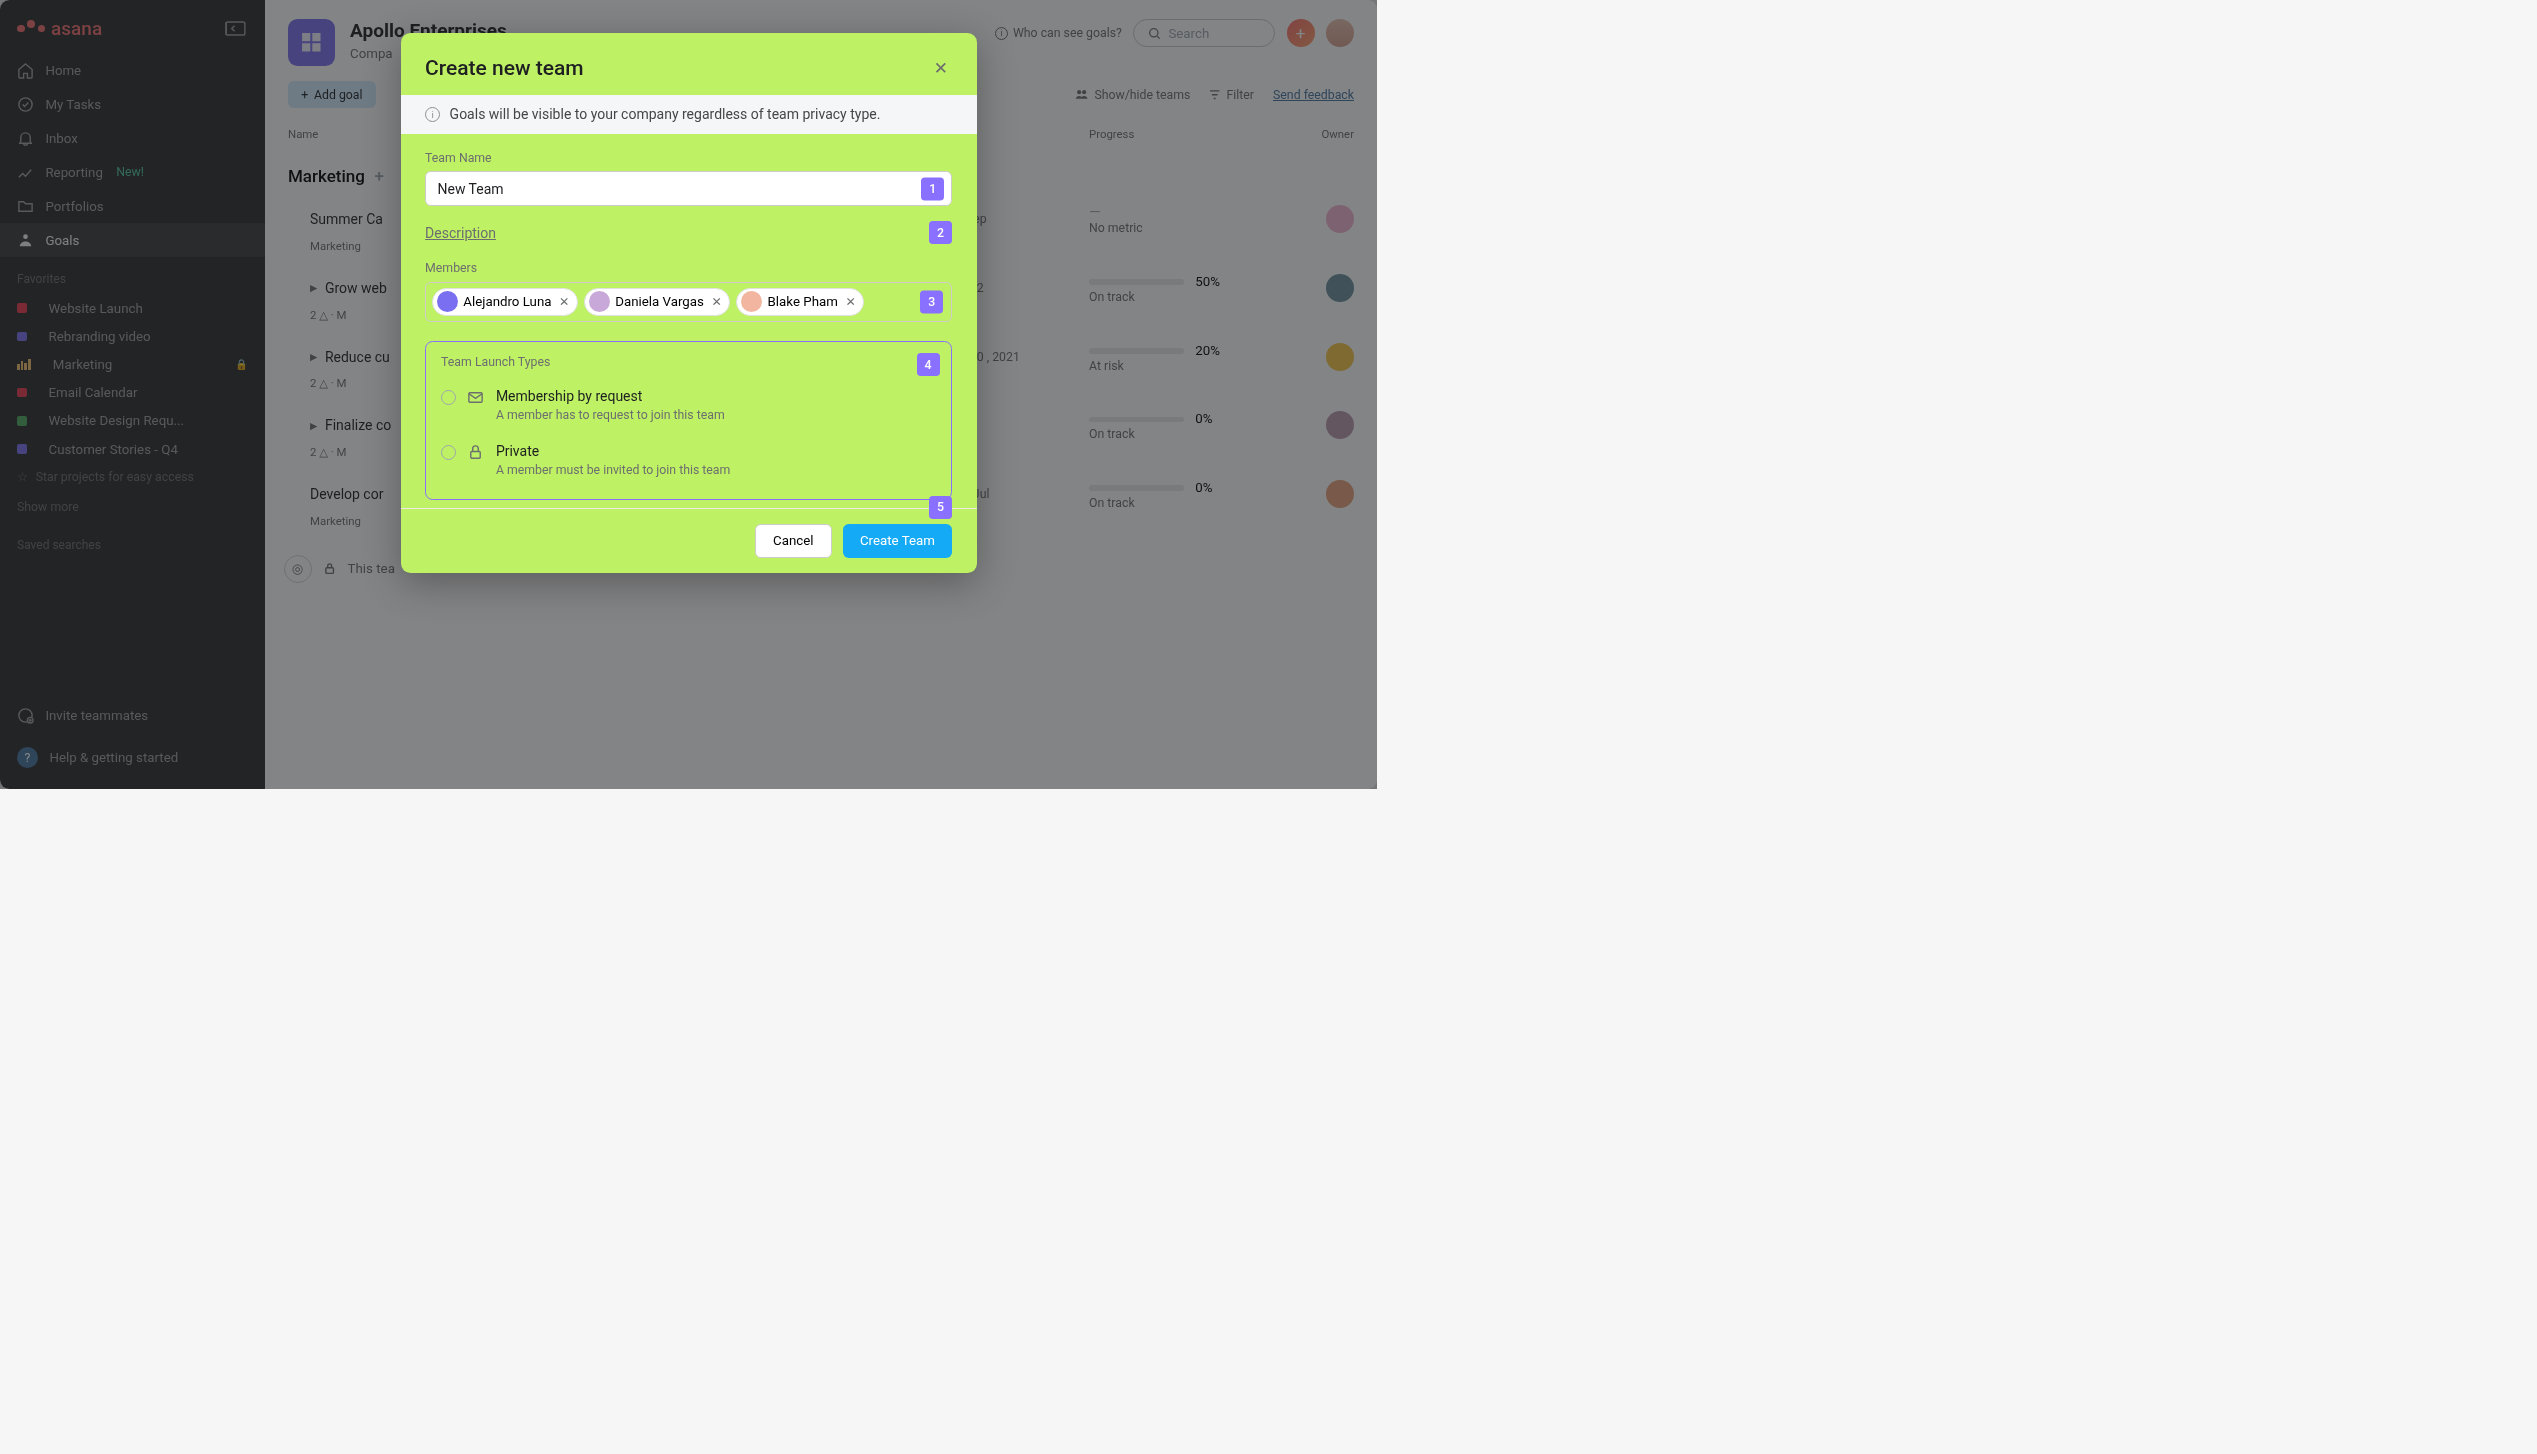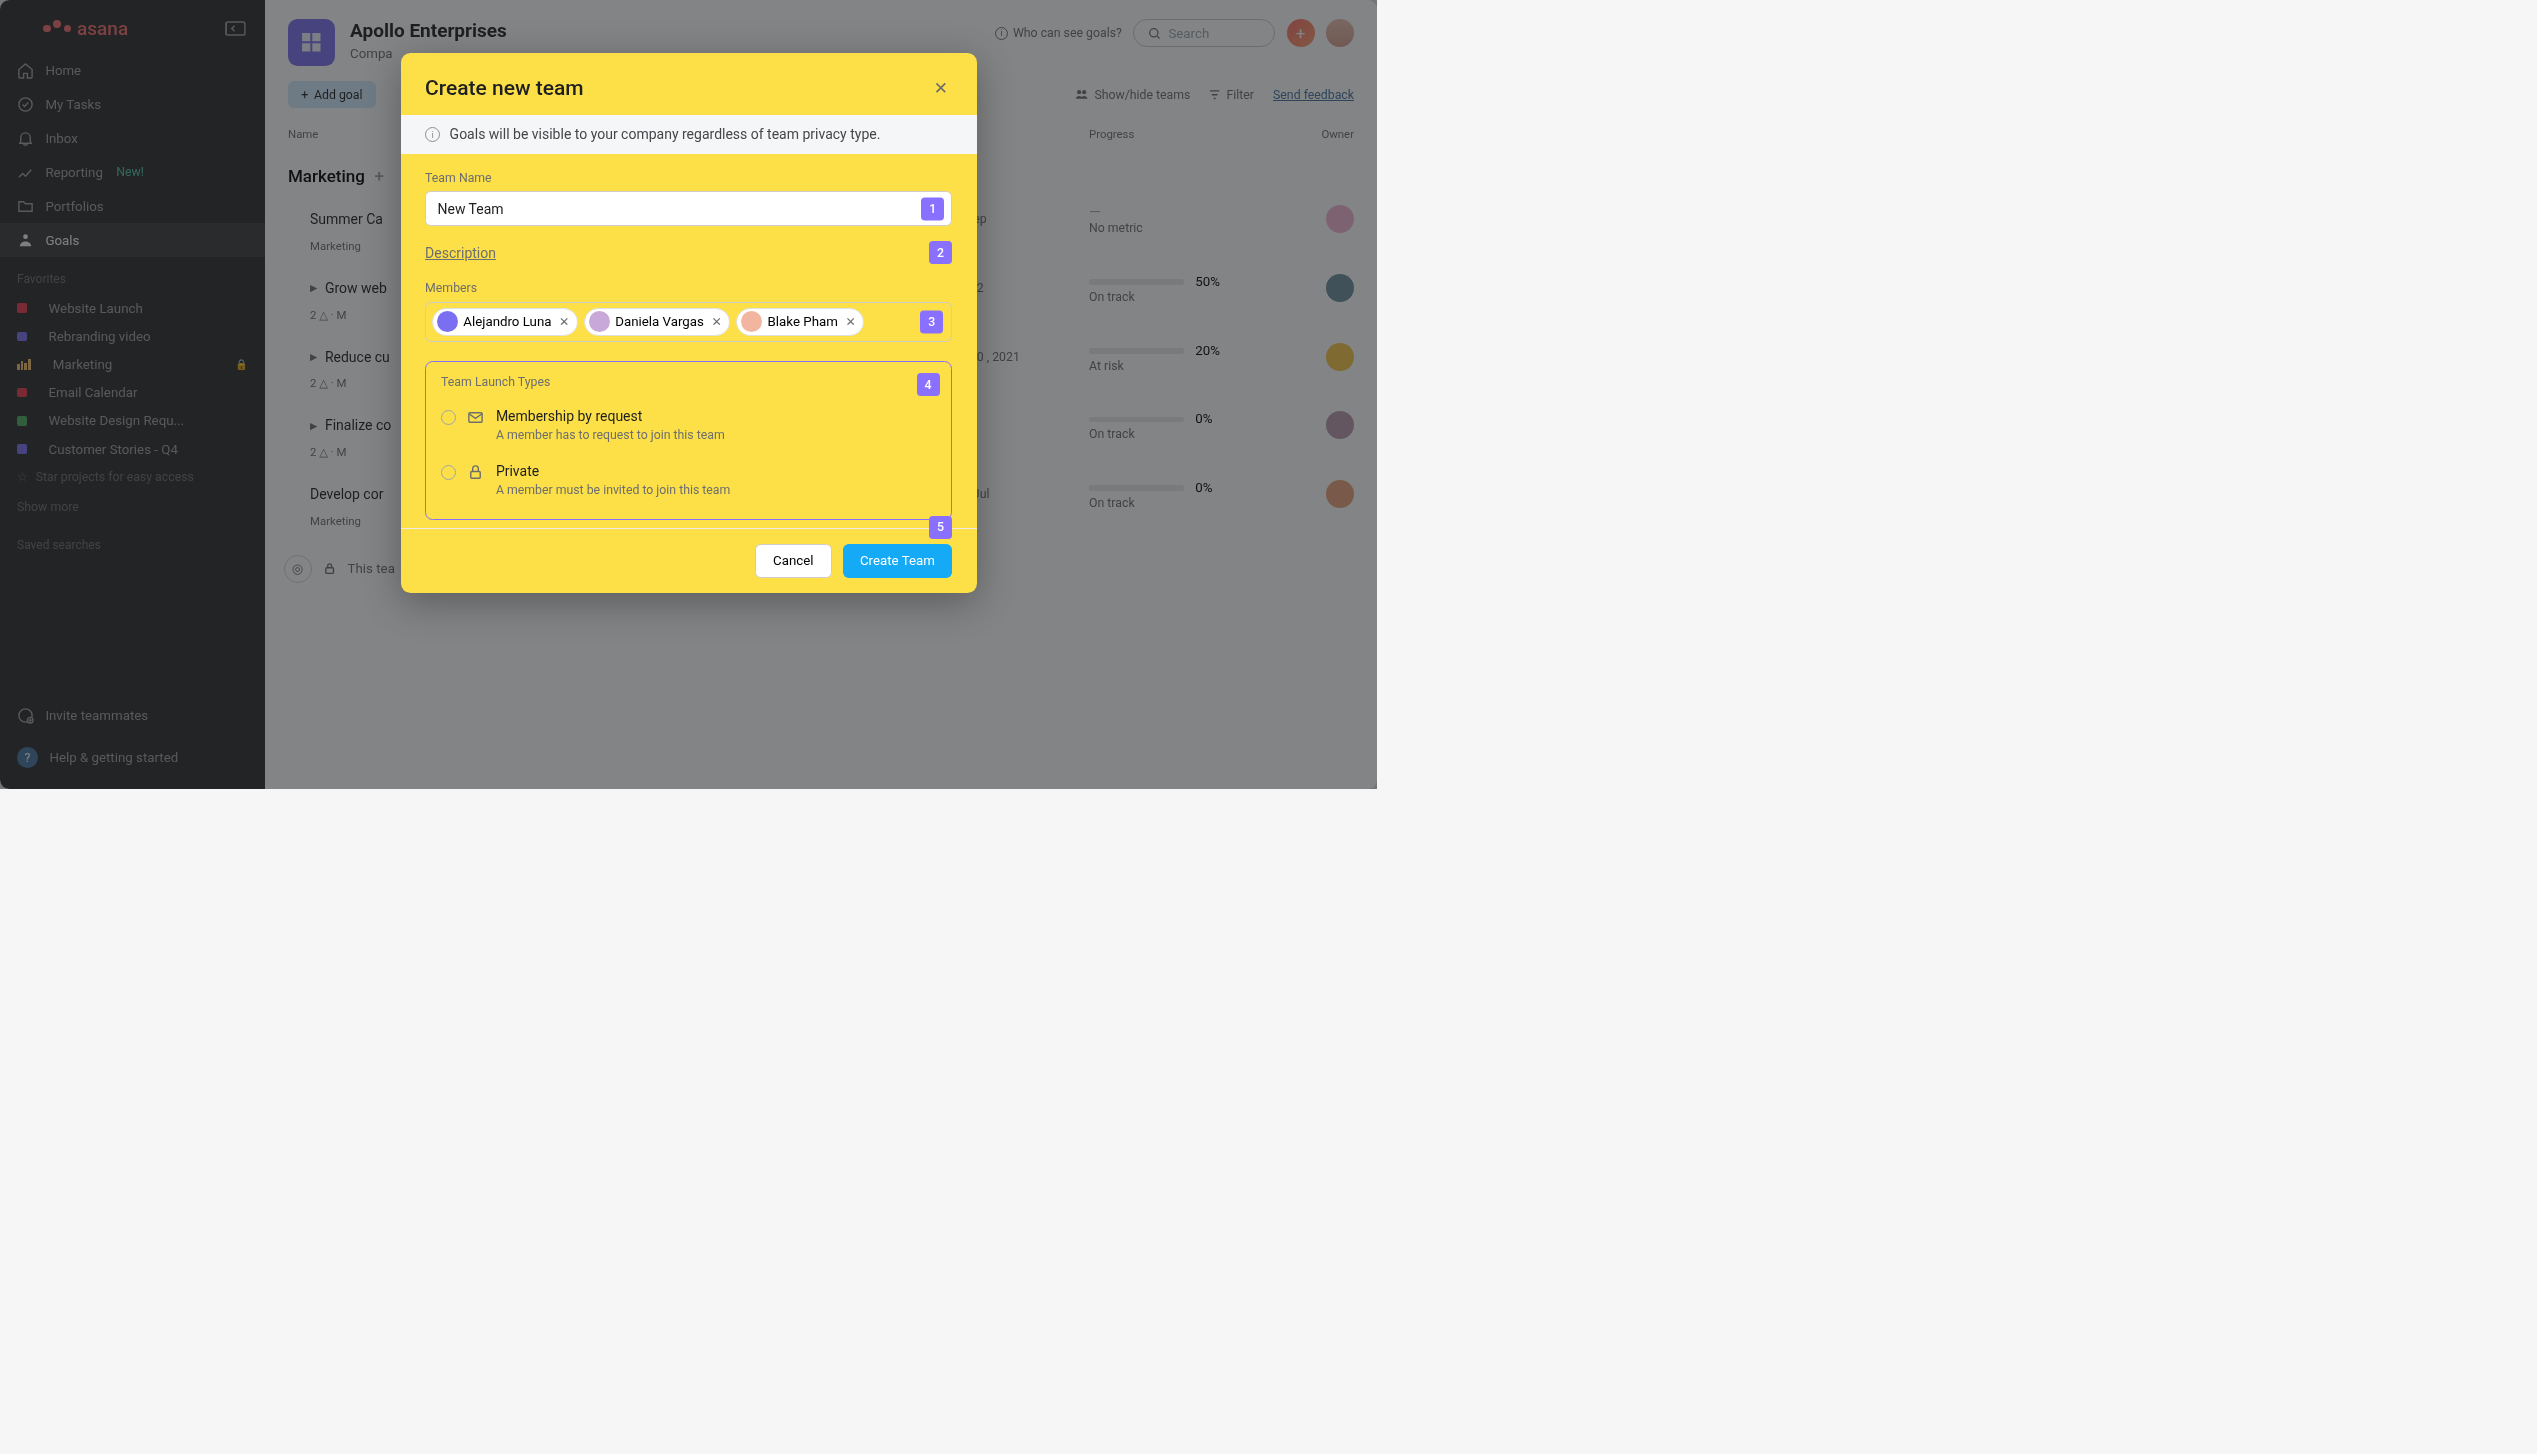--- a/index.html
+++ b/index.html
@@ -2,21 +2,21 @@
 <html style="font-size:15px"><head>
 <meta charset="utf-8">
 <style>
 * { box-sizing: border-box; margin: 0; padding: 0; font-family: -apple-system, BlinkMacSystemFont, "Segoe UI", Roboto, sans-serif; }
 body { background: #f6f6f6; width: 1377px; height: 789px; position: relative; overflow: hidden; }
 
 .app { display: flex; width: 100%; height: 100%; background: #fff; border-radius: 9.5px; overflow: hidden; box-shadow: 0 0 19px rgba(0,0,0,0.3); }
 
 
 .sidebar { width: 265px; background: #2a2b2d; color: #a2a0a2; display: flex; flex-direction: column; padding: 9.5px 0; }
-.sidebar-top { display: flex; align-items: center; justify-content: space-between; padding: 7.6px 17px 13.3px; margin-left: 26px; }
+.sidebar-top { display: flex; align-items: center; justify-content: space-between; padding: 7.6px 17px 13.3px; }
 .logo { display: flex; align-items: center; gap: 5.7px; color: #f06a6a; font-weight: 500; font-size: 19px; }
 .logo-dots { display: flex; gap: 2.8px; }
 .logo-dots span { width: 7.6px; height: 7.6px; border-radius: 50%; background: #f06a6a; }
 .collapse-btn { width: 24.6px; height: 19px; display:flex; align-items:center; justify-content:center; color:#a2a0a2;}
 .nav-item { display: flex; align-items: center; gap: 11.4px; padding: 8.5px 17px; font-size: 13.3px; cursor: pointer; }
 .nav-item.active { background: #3a3b3d; color: #f5f4f3; }
 .nav-icon { width: 17px; height: 17px; display:flex; align-items:center; justify-content:center; }
 .new-badge { color:#4fc3a1; font-size:12.3px; margin-left:1.9px;}
 .section-label { font-size: 12px; color: #6d6e6f; padding: 15px 17px 7.6px; }
 .fav-item { display: flex; align-items: center; gap: 22px; padding: 6.6px 17px; font-size: 13.3px; cursor: pointer; }
@@ -70,21 +70,21 @@
 .prog-fill { height:100%; }
 .status-text { font-size:12.3px; color:#6d6e6f;}
 
 .bottom-row { display:flex; align-items:center; gap:11.4px; padding:17px 45px; font-size:13.3px; color:#6d6e6f;}
 .bottom-circ { width:28px; height:28px; border-radius:50%; border:1.9px solid #d4d4d4; display:flex; align-items:center; justify-content:center; font-size:13.3px; margin-left:-26.5px;}
 
 
 .overlay { position:absolute; inset:0; background:rgba(30,31,33,0.55); display:flex; align-items:flex-start; justify-content:center; }
 
 
-.modal { background:#fde047; border-radius:9.5px; width:576px; margin-top:53px; box-shadow:0 9.5px 38px rgba(0,0,0,0.3); overflow:hidden;}
+.modal { background:#bef264; border-radius:9.5px; width:576px; margin-top:33px; box-shadow:0 9.5px 38px rgba(0,0,0,0.3); overflow:hidden;}
 .modal-hdr { display:flex; align-items:center; justify-content:space-between; padding:21px 24.6px 13.3px;}
 .modal-title { font-size:21px; font-weight:500; color:#1e1f21;}
 .close-x { font-size:17px; color:#6d6e6f; cursor:pointer; padding:3.8px;}
 .info-banner { background:#f5f6f7; padding:11.4px 24.6px; display:flex; align-items:center; gap:9.5px; font-size:14px; color:#44474a;}
 .info-icon { width:15px; height:15px; border:1.4px solid #8d8f91; border-radius:50%; display:flex; align-items:center; justify-content:center; font-size:9.5px; color:#8d8f91;}
 .modal-body { padding:17px 24.6px 7.6px; }
 .field-label { font-size:12.3px; color:#6d6e6f; margin-bottom:6.6px; display:block;}
 .input-row { position:relative; margin-bottom:15px;}
 .text-input { width:100%; border:0.9px solid #cfcbcb; border-radius:5.7px; padding:8.5px 45px 8.5px 11.4px; font-size:14px; color:#1e1f21;}
 .num-badge { position:absolute; right:7.6px; top:50%; transform:translateY(-50%); width:23px; height:23px; background:#8a70ff; color:#fff; border-radius:3.8px; display:flex; align-items:center; justify-content:center; font-size:12.3px; font-weight:500;}

